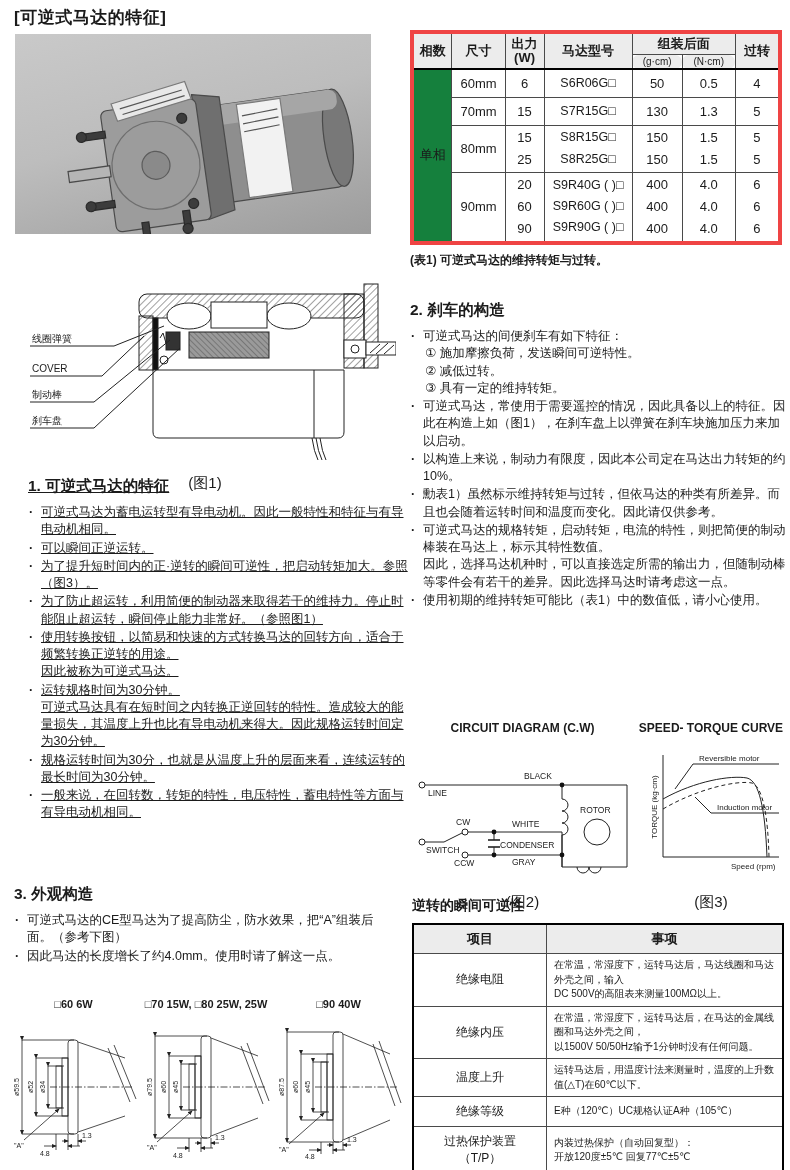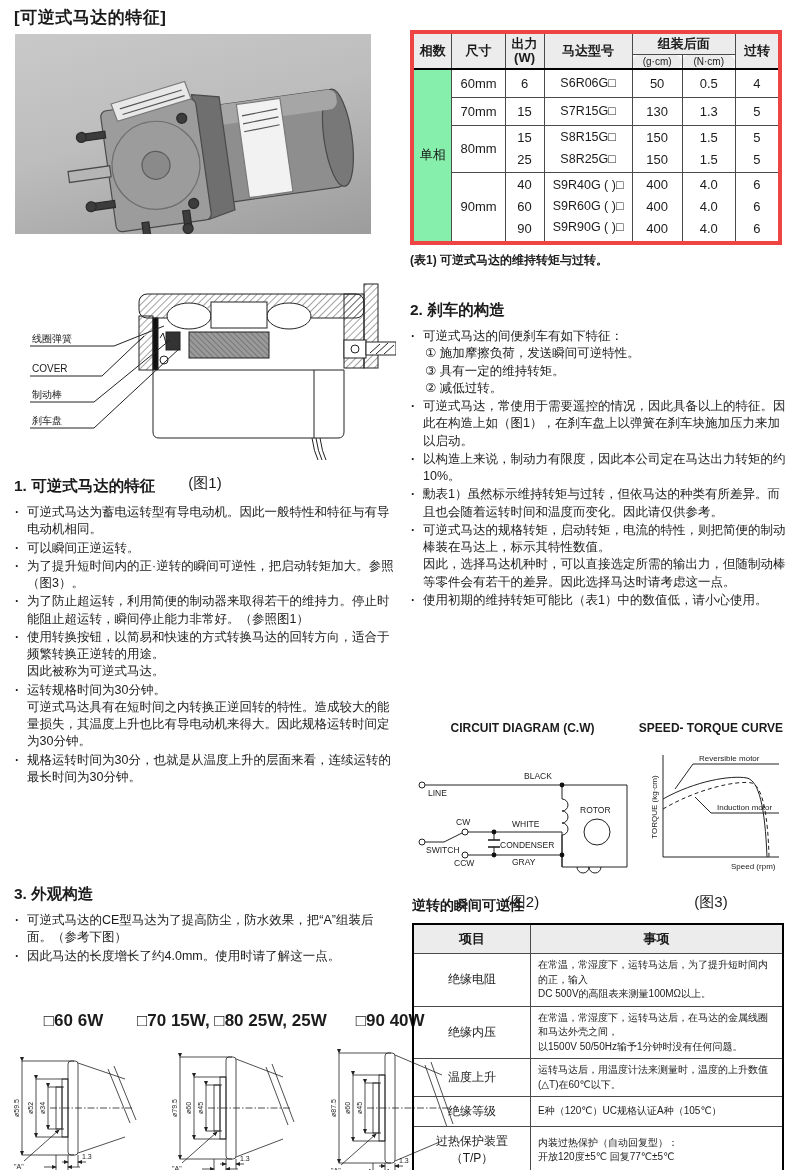--- a/index.html
+++ b/index.html
@@ -9,54 +9,54 @@
     font-family:"Liberation Sans","DejaVu Sans",sans-serif;
   }
   svg{font-family:inherit;}
   .abs{position:absolute;}
   
   #page-title{left:14px;top:6px;font-size:17px;font-weight:bold;letter-spacing:.5px;}
   #photo{left:15px;top:34px;width:356px;height:200px;
     background:linear-gradient(165deg,#c9c9c9 0%,#bdbdbd 45%,#9c9c9c 100%);}
   #fig1{left:14px;top:282px;width:382px;}
   .fig-caption{text-align:center;font-size:15px;margin-top:2px;}
-  #sec1{left:14px;top:476px;width:384px;}
+  #sec1{left:28px;top:476px;width:384px;text-decoration:underline;}
   #sec3{left:14px;top:884px;width:384px;}
   .sec-heading{font-size:15.5px;font-weight:bold;margin:0 0 7px 0;}
   .bullets{font-size:12.5px;line-height:1.38;}
   .bullet{position:relative;padding-left:13px;margin:0 0 1px 0;}
   .bullet::before{content:"·";position:absolute;left:1px;top:0;font-weight:bold;}
   .bcont{padding-left:0;}
   .bsub{padding-left:2px;}
   #dims{left:10px;top:998px;width:392px;display:flex;justify-content:space-between;}
   .dimcol{text-align:center;}
-  .dimcol .dimtitle{font-size:17px;font-weight:bold;white-space:nowrap;margin-bottom:2px;margin-top:13px;}
+  .dimcol .dimtitle{font-size:11px;font-weight:bold;white-space:nowrap;margin-bottom:2px;}
   
   #t1wrap{left:410px;top:30px;width:372px;}
   table{border-collapse:collapse;}
   #table1{width:372px;border:4px solid #ef4444;font-size:13px;}
   #table1 th,#table1 td{border:1px solid #4a4a4a;text-align:center;padding:1px 2px;}
   #table1 thead th{background:#ececec;font-weight:bold;}
   #table1 thead tr:last-child th{font-size:10px;font-weight:normal;border-radius:7px;}
   #table1 thead{border-bottom:2px solid #000;}
   th.pre{white-space:pre-line;line-height:1.1;}
-  #table1 td.phase{background:#86efac;width:40px;}
+  #table1 td.phase{background:#15803d;width:40px;}
   #table1 .model{font-size:12.5px;}
   #table1 .stack div{line-height:1.7;}
   .t1caption{font-size:12px;font-weight:bold;margin-top:7px;}
   #sec2{left:410px;top:300px;width:376px;}
   #figs23{left:410px;top:721px;width:378px;display:flex;}
   .figbox{text-align:center;}
   .figtitle{font-size:12px;font-weight:bold;margin-bottom:2px;}
   #specwrap{left:412px;top:897px;width:372px;}
   .spec-title{font-size:14px;font-weight:bold;margin-bottom:8px;}
   #spec{width:372px;border:2px solid #000;}
   #spec th,#spec td{border:1px solid #4a4a4a;}
   #spec th{background:#ececec;font-size:13px;font-weight:bold;padding:5px 2px;}
-  #spec td.item{width:96px;text-align:center;font-size:12px;padding:6px 10px;}
+  #spec td.item{width:96px;text-align:center;font-size:12px;padding:6px 18px;}
   #spec td.desc{font-size:10px;line-height:1.45;padding:4px 7px;white-space:pre-line;}
 </style>
 </head>
 <body>
 
 <div class="abs" id="page-title">[可逆式马达的特征]</div>
 
 <div class="abs" id="photo">
   <svg width="356" height="200" viewBox="0 0 356 200">
     <g transform="rotate(-8 200 120)" stroke="#4a4a4a" stroke-width="1.2">
@@ -167,20 +167,21 @@
     <div class="bullet"><span>可逆式马达为蓄电运转型有导电动机。因此一般特性和特征与有导电动机相同。</span></div>
     <div class="bullet"><span>可以瞬间正逆运转。</span>
       </div>
     <div class="bullet"><span>为了提升短时间内的正·逆转的瞬间可逆性，把启动转矩加大。参照（图3）。</span></div>
     <div class="bullet"><span>为了防止超运转，利用简便的制动器来取得若干的维持力。停止时能阻止超运转，瞬间停止能力非常好。（参照图1）</span></div>
     <div class="bullet"><span>使用转换按钮，以简易和快速的方式转换马达的回转方向，适合于频繁转换正逆转的用途。</span>
       <div class="bcont">因此被称为可逆式马达。</div></div>
     <div class="bullet"><span>运转规格时间为30分钟。</span>
       <div class="bcont">可逆式马达具有在短时间之内转换正逆回转的特性。造成较大的能量损失，其温度上升也比有导电动机来得大。因此规格运转时间定为30分钟。</div></div>
     <div class="bullet"><span>规格运转时间为30分，也就是从温度上升的层面来看，连续运转的最长时间为30分钟。</span></div>
+    <div class="bullet"><span>一般来说，在回转数，转矩的特性，电压特性，蓄电特性等方面与有导电动机相同。</span></div>
   </div>
 </div>
 
 <div class="abs" id="sec3">
   <div class="sec-heading">3. 外观构造</div>
   <div class="bullets">
     <div class="bullet"><span>可逆式马达的CE型马达为了提高防尘，防水效果，把“A”组装后面。（参考下图）</span></div>
     <div class="bullet"><span>因此马达的长度增长了约4.0mm。使用时请了解这一点。</span></div>
   </div>
 </div>
@@ -368,21 +369,21 @@
           <div>1.5</div>
           </td>
         <td class="stack">
           <div>5</div>
           <div>5</div>
           </td>
       </tr>
       <tr style="height:70px">
         <td>90mm</td>
         <td class="stack">
-          <div>40</div>
+          <div>20</div>
           <div>60</div>
           <div>90</div>
           </td>
         <td class="stack model">
           <div>S9R40G ( )□</div>
           <div>S9R60G ( )□</div>
           <div>S9R90G ( )□</div>
           </td>
         <td class="stack">
           <div>400</div>
@@ -403,22 +404,22 @@
     </tbody>
   </table>
   <div class="t1caption">(表1) 可逆式马达的维持转矩与过转。</div>
 </div>
 
 <div class="abs" id="sec2">
   <div class="sec-heading">2. 刹车的构造</div>
   <div class="bullets">
     <div class="bullet"><span>可逆式马达的间便刹车有如下特征：</span>
       <div class="bsub">① 施加摩擦负荷，发送瞬间可逆特性。</div>
+      <div class="bsub">② 减低过转。</div>
       <div class="bsub">③ 具有一定的维持转矩。</div>
-      <div class="bsub">② 减低过转。</div>
     </div>
     <div class="bullet"><span>可逆式马达，常使用于需要遥控的情况，因此具备以上的特征。因此在构造上如（图1），在刹车盘上以弹簧在刹车块施加压力来加以启动。</span></div>
     <div class="bullet"><span>以构造上来说，制动力有限度，因此本公司定在马达出力转矩的约10%。</span></div>
     <div class="bullet"><span>勳表1）虽然标示维持转矩与过转，但依马达的种类有所差异。而且也会随着运转时间和温度而变化。因此请仅供参考。</span></div>
     <div class="bullet"><span>可逆式马达的规格转矩，启动转矩，电流的特性，则把简便的制动棒装在马达上，标示其特性数值。</span>
       <div class="bcont">因此，选择马达机种时，可以直接选定所需的输出力，但随制动棒等零件会有若干的差异。因此选择马达时请考虑这一点。</div></div>
     <div class="bullet"><span>使用初期的维持转矩可能比（表1）中的数值低，请小心使用。</span></div>
   </div>
 </div>
 
@@ -503,21 +504,21 @@
   <table id="spec">
     <thead>
       <tr>
         <th>项目</th>
         <th>事项</th>
       </tr>
     </thead>
     <tbody>
       <tr>
         <td class="item">绝缘电阻</td>
-        <td class="desc">在常温，常湿度下，运转马达后，为了提升短时间内的正，输入
+        <td class="desc">在常温，常湿度下，运转马达后，马达线圈和马达外壳之间，输入
 DC 500V的高阻表来测量100MΩ以上。</td>
         </tr>
       <tr>
         <td class="item">绝缘内压</td>
         <td class="desc">在常温，常湿度下，运转马达后，在马达的金属线圈和马达外壳之间，
 以1500V 50/50Hz输予1分钟时没有任何问题。</td>
         </tr>
       <tr>
         <td class="item">温度上升</td>
         <td class="desc">运转马达后，用温度计法来测量时，温度的上升数值(△T)在60℃以下。</td>

